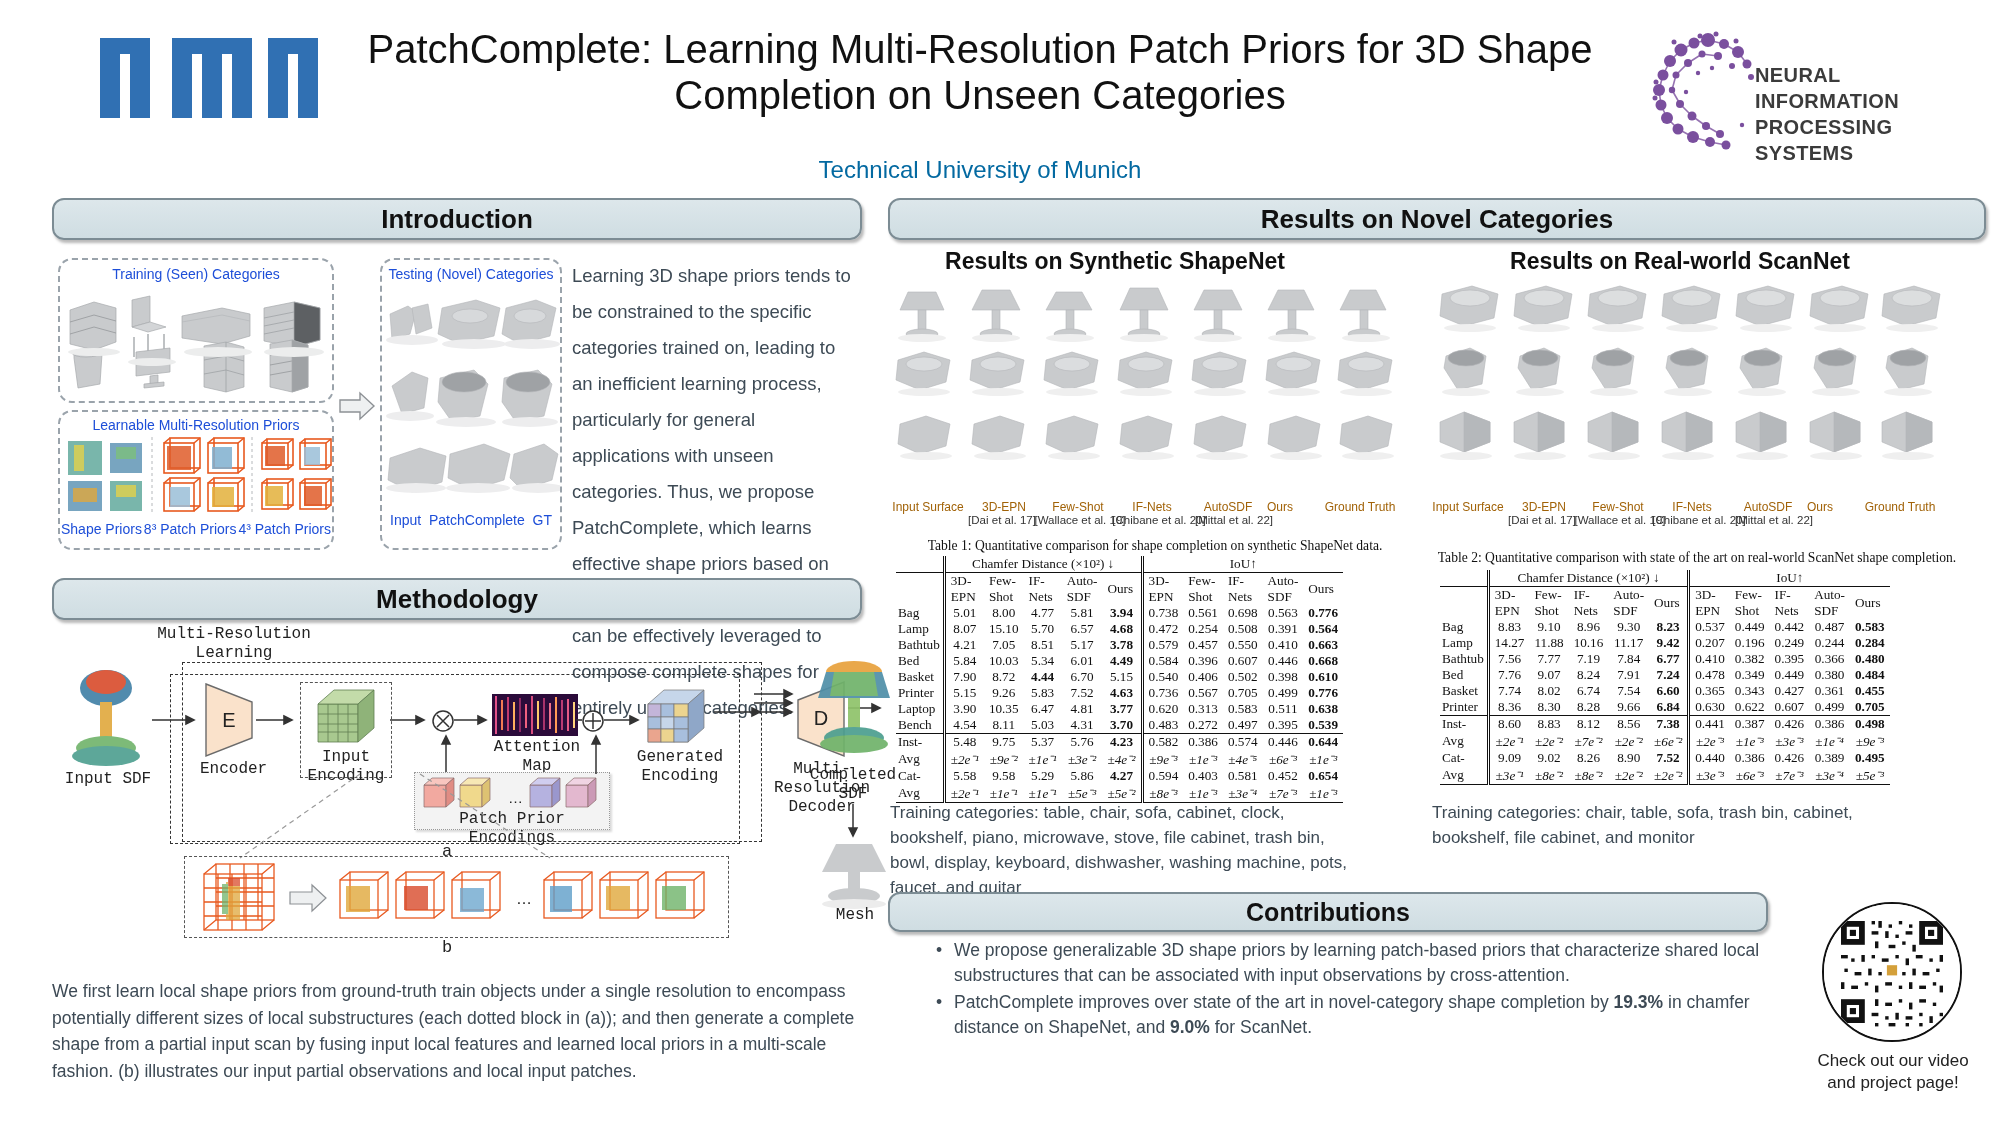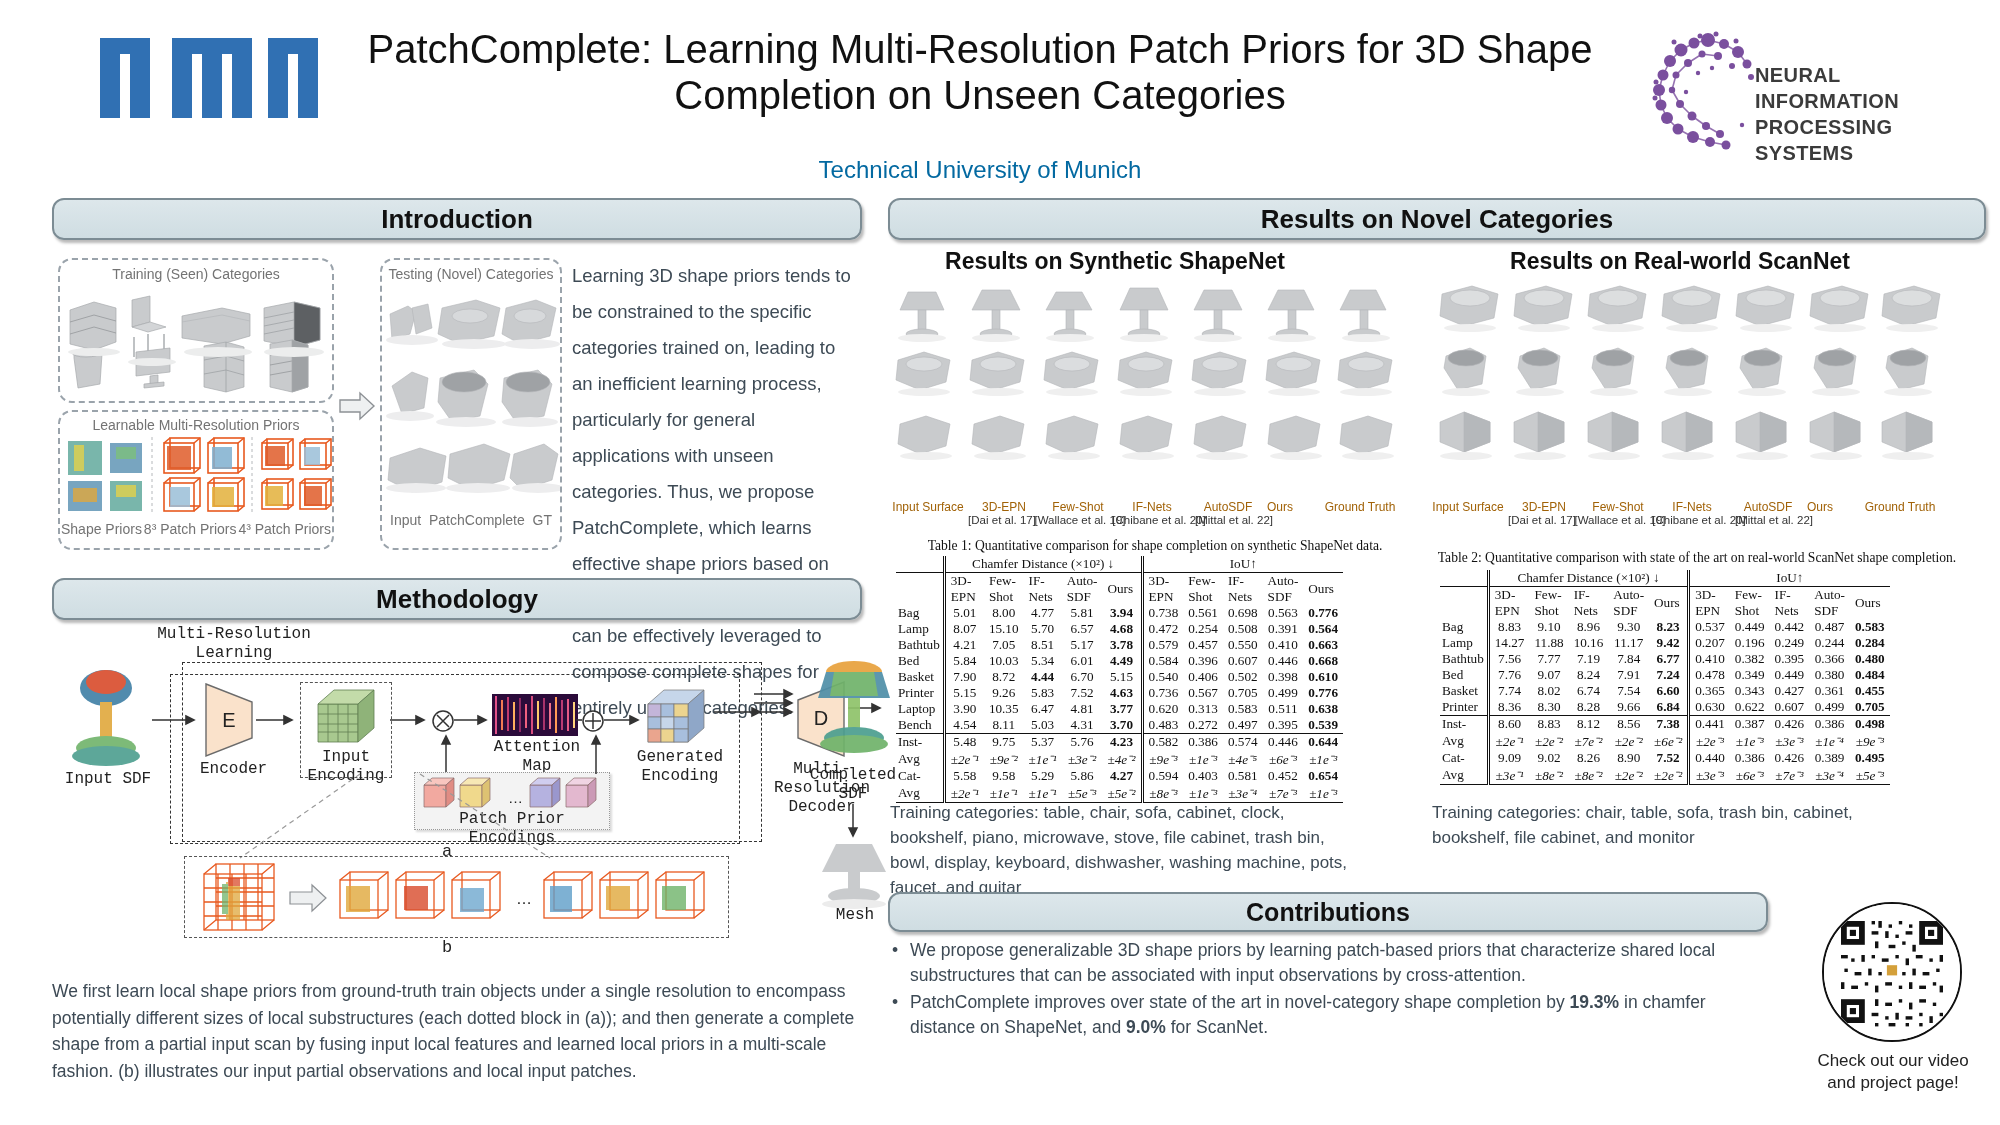--- a/index.html
+++ b/index.html
@@ -42,21 +42,21 @@
     background:linear-gradient(#dde7eb,#cfdde2);
     border:2px solid #7c8c94;
     border-radius:12px;
     box-shadow:2px 3px 3px rgba(0,0,0,.28);
     display:flex; align-items:center; justify-content:center;
     font-weight:bold; color:#111;
   }
 
   
   .dashed { border:2px dashed #9aa3ab; border-radius:14px; }
-  .cap { font-size:14px; color:#737373; text-align:center; }
+  .cap { font-size:14px; color:#1d4ed8; text-align:center; }
 
   
   .intro-text {
     position:absolute; left:572px; top:258px; width:280px;
     font-size:18.5px; line-height:36px; color:#3d4a55;
   }
   .meth-label { position:absolute; font-size:16px; text-align:center; color:#222; line-height:19px;font-family:Liberation Mono, monospace; }
   .dashbox { position:absolute; border:1.6px dashed #333; }
   .dashdot { position:absolute; border:1.6px dashed #555; }
 
@@ -65,21 +65,21 @@
   .ptable table { border-collapse:collapse; }
   .ptable td, .ptable th { padding:0 5px; white-space:nowrap; font-weight:normal; text-align:center; }
   .ptable .rh { text-align:left; padding-left:2px; padding-right:3px; }
   .ptable .b { font-weight:bold; }
   .ptable .vb { border-left:3px double #111; }
   .rule-top td { border-top:1.3px solid #111; }
   .tabcap { font-family:"Liberation Serif", serif; font-size:13.6px; color:#111; text-align:center; }
 
   
   .bullets { position:absolute; font-size:17.5px; line-height:25px; color:#3d4a55; }
-  .bullets li { margin-bottom:2px; }
+  .bullets li { margin-bottom:2px;margin-left:44px; }
   .bullets ul { margin:0; padding-left:22px; list-style:none; }
   .bullets li:before { content:"\2022"; position:absolute; margin-left:-18px; }
 
   .qr { position:absolute; border-radius:50%; border:2.4px solid #111; overflow:hidden; background:#fff; }
   .qrcap { position:absolute; text-align:center; font-size:17px; line-height:22px; color:#222; }
 
   .col-label { position:absolute; font-size:12px; color:#a16207; text-align:center; }
   .cite-label { position:absolute; font-size:11.5px; color:#333; text-align:center; }
   .train-cats { position:absolute; font-size:17px; line-height:25px; color:#3d4a55; }
   .subhead { position:absolute; font-size:23px; font-weight:bold; color:#111; text-align:center; }

